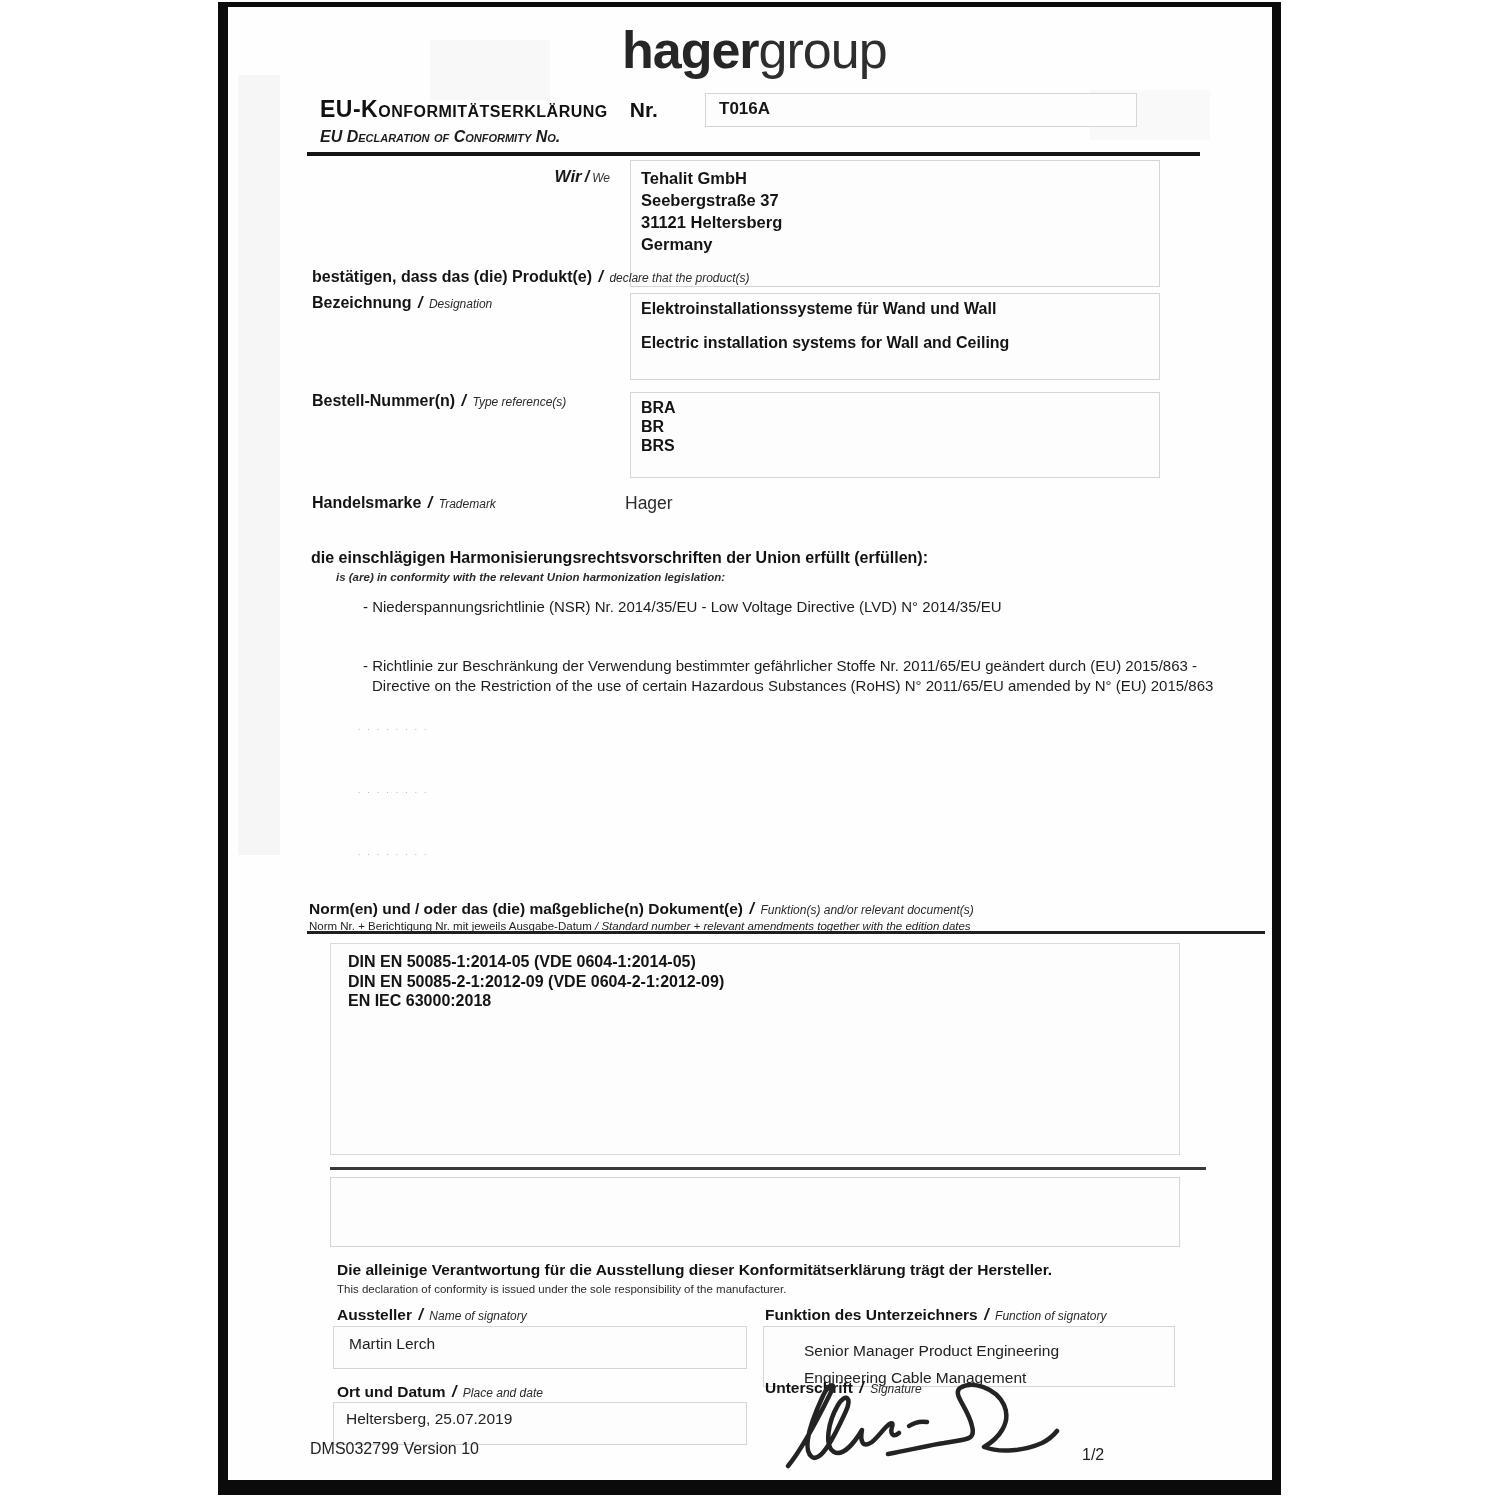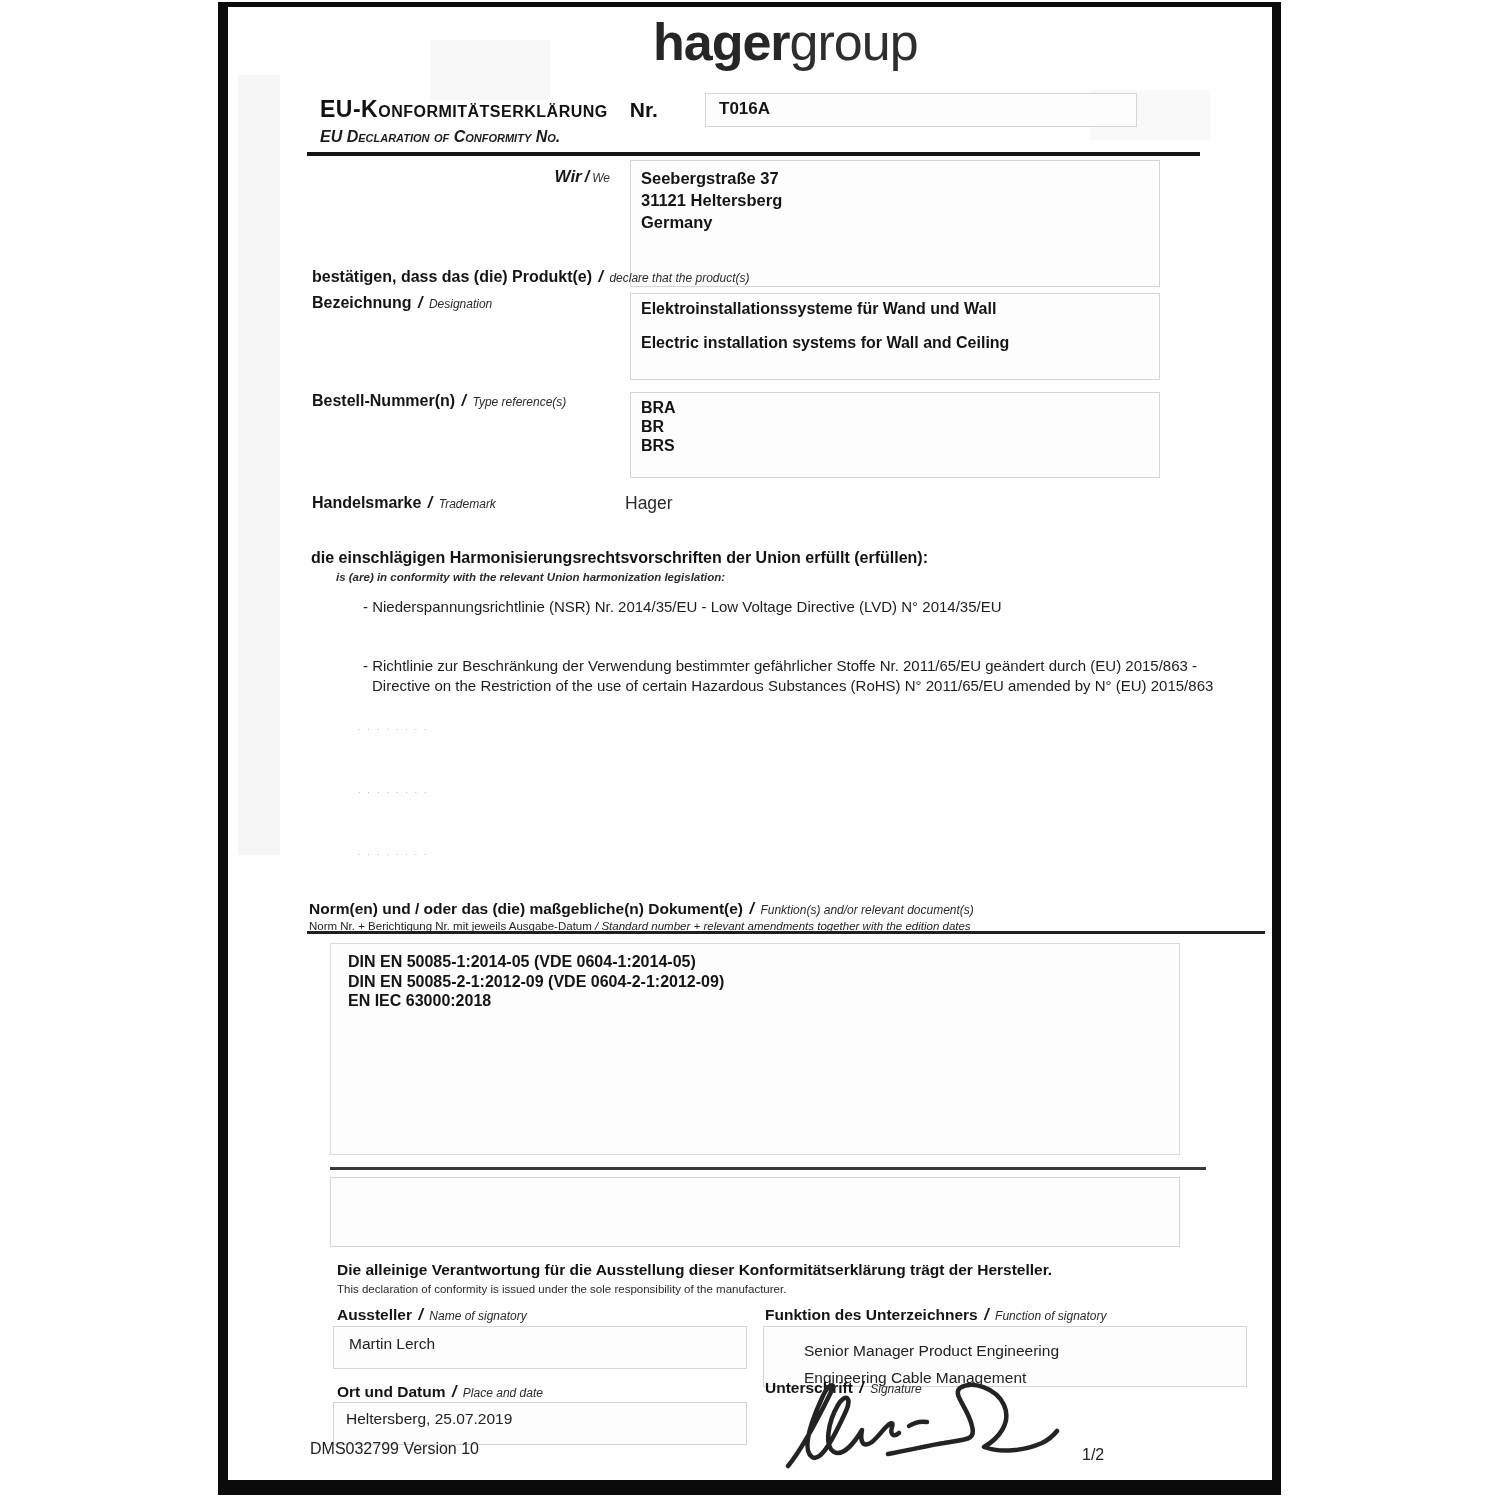--- a/index.html
+++ b/index.html
@@ -10,21 +10,21 @@
   .abs{position:absolute;}
   
   .frame{
     position:absolute;left:218px;top:2px;width:1063px;height:1493px;
     box-sizing:border-box;background:#fefefe;
     border-top:5px solid #0b0b0b;border-right:9px solid #0b0b0b;
     border-bottom:15px solid #0b0b0b;border-left:10px solid #0b0b0b;
   }
   .smudge{position:absolute;background:#ededed;opacity:.5;pointer-events:none;}
   
-  .logo{left:622px;top:16px;font-size:52px;line-height:52px;color:#262626;letter-spacing:-1px;margin-left:31px;}
+  .logo{left:622px;top:24px;font-size:52px;line-height:52px;color:#262626;letter-spacing:-1px;}
   .logo .b{font-weight:bold;}
   .logo .l{font-weight:normal;color:#2e2e2e;}
   
   .title-row{left:320px;top:96px;display:flex;align-items:flex-start;gap:22px;}
   .title-de{font-weight:bold;font-size:23px;font-variant:small-caps;letter-spacing:.5px;color:#111;}
   .title-nr{font-weight:bold;font-size:21px;padding-top:2px;color:#111;}
   .title-en{left:320px;top:128px;font-style:italic;font-weight:bold;font-size:16px;font-variant:small-caps;color:#1c1c1c;}
   .rule-thick{left:307px;top:152px;width:893px;height:4px;background:#141414;}
   
   .fieldbox{position:absolute;box-sizing:border-box;border:1px solid #d5d5d5;background:#fdfdfd;}
@@ -69,21 +69,21 @@
   .rule-mid{left:330px;top:1167px;width:876px;height:3px;background:#3a3a3a;}
   .empty-box{left:330px;top:1177px;width:850px;height:70px;}
   
   .resp-de{left:337px;top:1261px;font-weight:bold;font-size:15.5px;color:#121212;}
   .resp-en{left:337px;top:1283px;font-size:11.5px;color:#2a2a2a;}
   
   .lbl-aussteller{left:337px;top:1306px;}
   .lbl-funktion{left:765px;top:1306px;}
   .name-box{left:333px;top:1326px;width:414px;height:43px;}
   .name-box div{padding:8px 0 0 15px;font-size:15.5px;color:#222;}
-  .func-box{left:763px;top:1326px;width:484px;height:61px;}
+  .func-box{left:763px;top:1326px;width:412px;height:61px;}
   .func-box div{padding:7px 0 0 20px;font-size:15.5px;line-height:20px;color:#222;}
   .lbl-ort{left:337px;top:1383px;}
   .ort-box{left:333px;top:1402px;width:414px;height:43px;}
   .ort-box div{padding:7px 0 0 12px;font-size:15.5px;color:#222;}
   .lbl-unterschrift{left:765px;top:1379px;}
   .sig{left:778px;top:1378px;width:300px;height:105px;}
   .footer-doc{left:310px;top:1440px;font-size:16px;color:#222;}
   .footer-page{left:1082px;top:1446px;font-size:16px;color:#222;}
 </style>
 </head>
@@ -107,20 +107,21 @@
 <div class="fieldbox nr-box">
   <div class="nr-val">T016A</div>
 </div>
 <div class="abs rule-thick"></div>
 
 <div class="abs we">
   <span class="de">Wir</span><span class="sl">/</span><span class="en">We</span>
 </div>
 <div class="fieldbox addr-box">
   <div class="boldlines">
+    <div>Tehalit GmbH</div>
     <div>Seebergstraße 37</div>
     <div>31121 Heltersberg</div>
     <div>Germany</div>
   </div>
 </div>
 
 <div class="abs lbl" style="left:312px;top:268px;">
   <span class="de">bestätigen, dass das (die) Produkt(e)</span>
   <span class="sl">/</span>
   <span class="en">declare that the product(s)</span>

